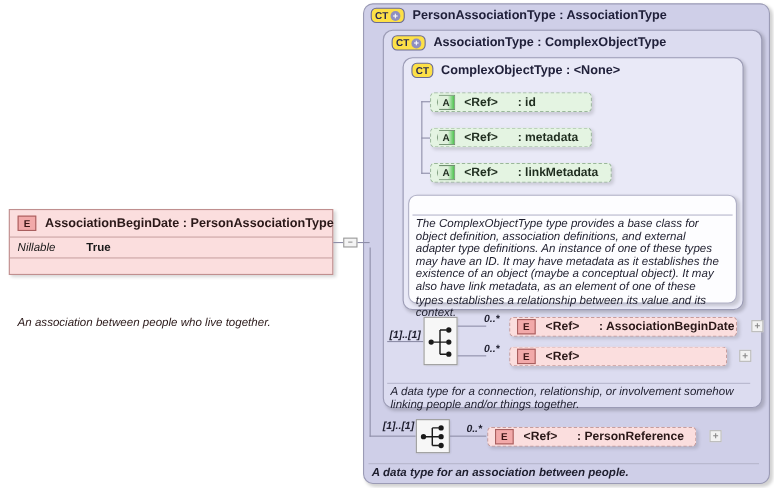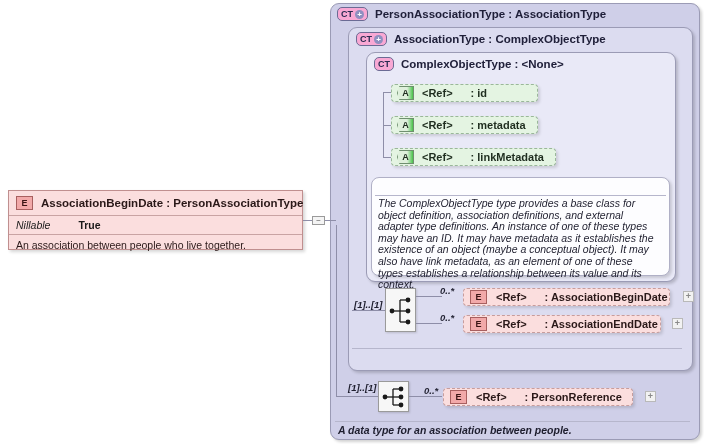--- a/index.html
+++ b/index.html
@@ -37,21 +37,21 @@
     color:#20203a;
   }
 
   
   .badge-ct{
     display:inline-flex;
     align-items:center;
     gap:2px;
     border:1px solid #6b6b94;
     border-radius:5px;
-    background:#f9a8d4;
+    background:#fde047;
     padding:0px 3px;
     height:14px;
     box-sizing:border-box;
     font-size:9px;
     font-weight:bold;
     color:#2a2a50;
     letter-spacing:0px;
   }
   .badge-ct .plus{
     display:inline-block;
@@ -196,21 +196,21 @@
   .root-head{
     display:flex;align-items:center;gap:8px;
     padding:5px 6px 5px 7px;
     font-weight:bold;font-size:11.5px;color:#2a1818;
     white-space:nowrap;
   }
   .root-sep{height:1px;background:#c9a3a3;}
   .root-facet{display:flex;align-items:center;padding:3px 7px;font-size:10.5px;gap:16px;}
   .root-facet .k{font-style:italic;}
   .root-facet .v{font-weight:bold;margin-left:12px;}
-  .root-doc{padding:4px 7px 5px 7px;font-size:10.5px;color:#2a1818;}
+  .root-doc{padding:4px 7px 5px 7px;font-style:italic;font-size:10.5px;color:#2a1818;margin-top:48px;}
 
   
   .seqbox{
     position:absolute;
     background:#f7f7f7;
     border:1px solid #9a9a9a;
     box-sizing:border-box;
     box-shadow:1px 1px 2px rgba(0,0,0,0.15);
   }
   .card{
@@ -312,25 +312,25 @@
   <div class="elem-row" style="left:463px;top:288px;width:207px;height:18px;">
     <span class="badge-e">E</span>
     <span class="ref">&lt;Ref&gt;</span>
     <span class="nm">: AssociationBeginDate</span>
   </div>
   <div class="exp" style="left:683px;top:291px;">+</div>
 
   <div class="elem-row" style="left:463px;top:315px;width:198px;height:18px;">
     <span class="badge-e">E</span>
     <span class="ref">&lt;Ref&gt;</span>
-    <span class="nm">: AssociationEndDate</span>
   </div>
   <div class="exp" style="left:672px;top:318px;">+</div>
 
   <div class="hline" style="left:352px;top:348px;width:330px;"></div>
+  <div class="doc" style="left:355px;top:351px;width:320px;">A data type for a connection, relationship, or involvement somehow linking people and/or things together.</div>
 
   <div class="card" style="left:348px;top:382px;">[1]..[1]</div>
 
   <div class="conn" style="left:336px;top:396px;width:42px;height:1px;"></div>
   <div class="vline" style="left:336px;top:225px;height:172px;"></div>
 
   <div class="seqbox" style="left:378px;top:381px;width:31px;height:31px;">
     <svg width="31" height="31" viewBox="0 0 31 31">
       <circle cx="6" cy="15" r="2.4" fill="#1a1a1a"></circle>
       <line x1="8" y1="15" x2="14" y2="15" stroke="#1a1a1a" stroke-width="1.3"></line>

